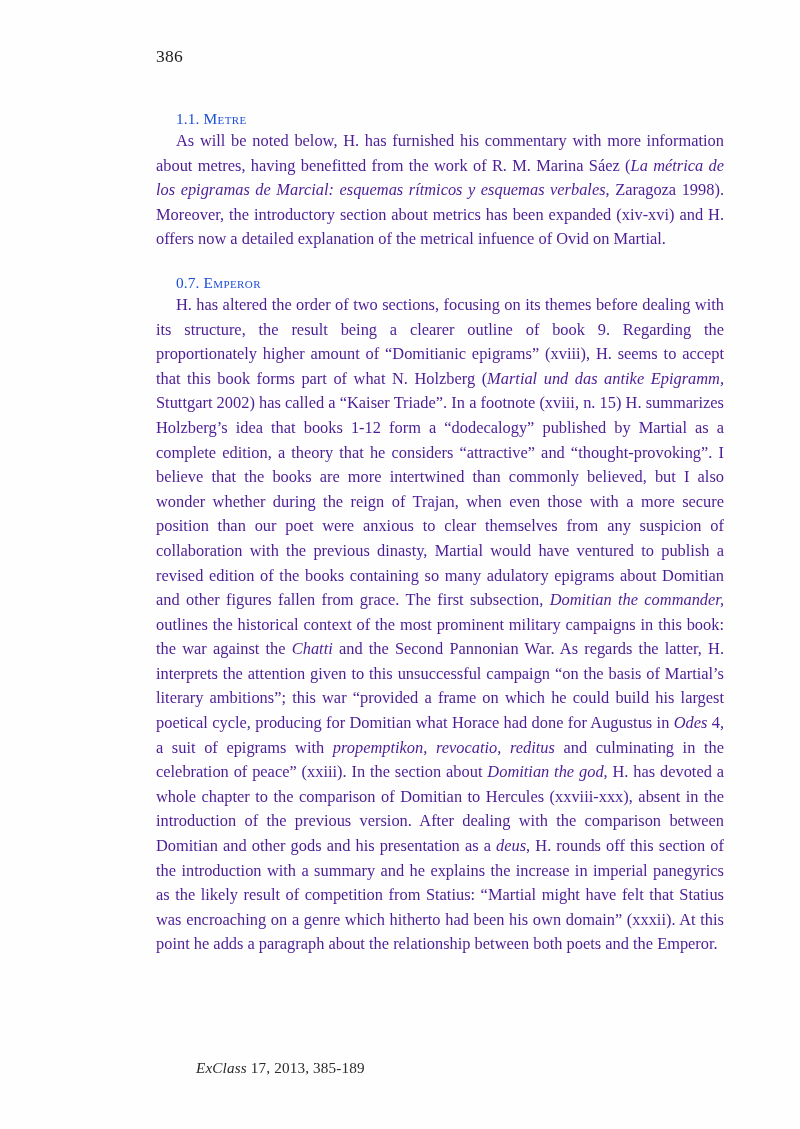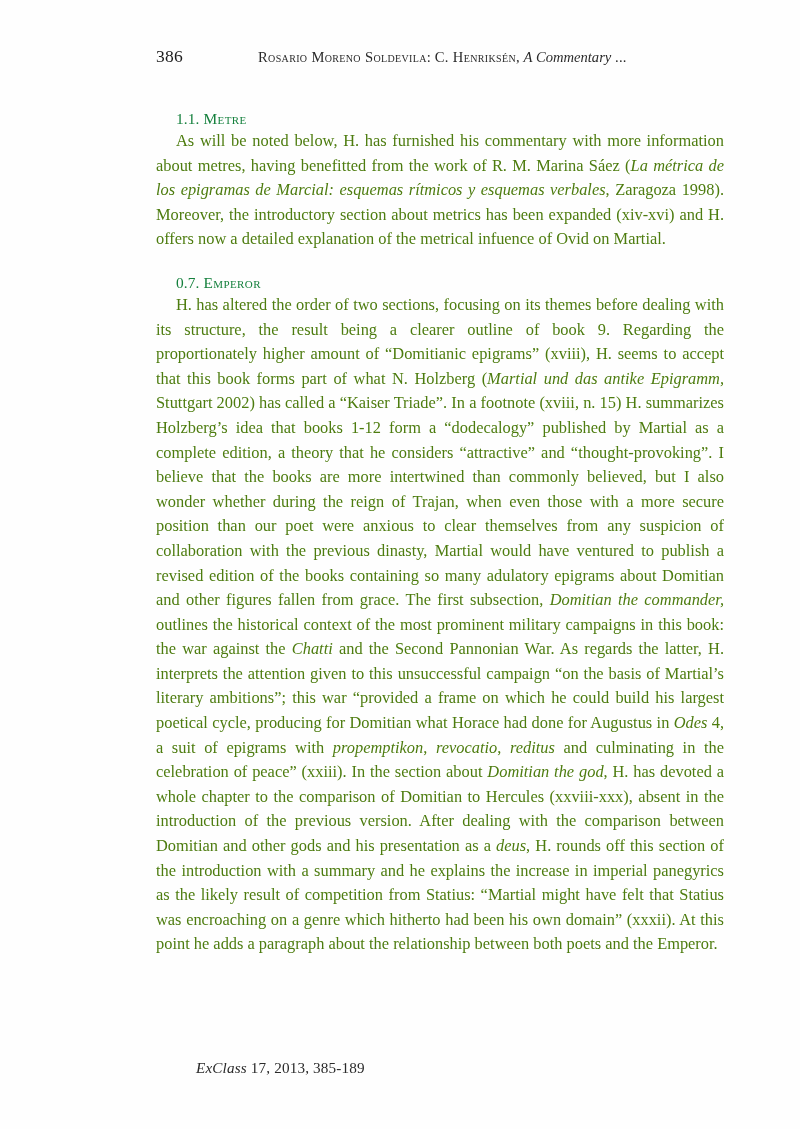--- a/index.html
+++ b/index.html
@@ -59,38 +59,38 @@
     position: absolute;
     top: 110px;
     left: 116px;
     width: 568px;
   }
 
   .sec-heading {
     font-size: 15.4px;
     margin: 0;
     padding: 0 0 1px 20px;
-    color: #15803d;
+    color: #1d4ed8;
     font-weight: normal;
     letter-spacing: 0.1px;
   }
   .sec-heading .num { font-variant: normal; }
   .sec-heading .name {
     font-variant: small-caps;
     letter-spacing: 0.4px;
   }
 
   .body-par {
     font-size: 16.4px;
     line-height: 24.6px;
     text-align: justify;
     text-justify: inter-word;
     margin: 0;
     text-indent: 20px;
-    color: #4d7c0f;
+    color: #4c1d95;
     hyphens: none;
   }
   .block-gap { height: 22px; }
 
   .body-par i, .body-par em {
     font-style: italic;
   }
 
   
   .footer {
@@ -103,23 +103,20 @@
   }
   .footer .jour { font-style: italic; margin-left: 40px; }
 </style>
 </head>
 <body style="background: rgb(254, 254, 254);">
 
 <div class="page">
 
   <div class="running-header">
     <span class="folio">386</span>
-    <span class="header-title">
-      <span class="sc">Rosario Moreno Soldevila</span><span>: </span><span class="sc">C. Henriksén</span><span>, </span><span class="it">A Commentary</span><span> ...</span>
-    </span>
   </div>
 
   <div class="content">
 
     <h2 class="sec-heading">
       <span class="num">1.1.</span>
       <span class="name">Metre</span>
     </h2>
     <p class="body-par"><span>As will be noted below, H. has furnished his commentary with more information about metres, having benefitted from the work of R. M. Marina Sáez (</span><i>La métrica de los epigramas de Marcial: esquemas rítmicos y esquemas verbales</i><span>, Zaragoza 1998). Moreover, the introductory section about metrics has been expanded (xiv-xvi) and H. offers now a detailed explanation of the metrical infuence of Ovid on Martial.</span></p>
 

